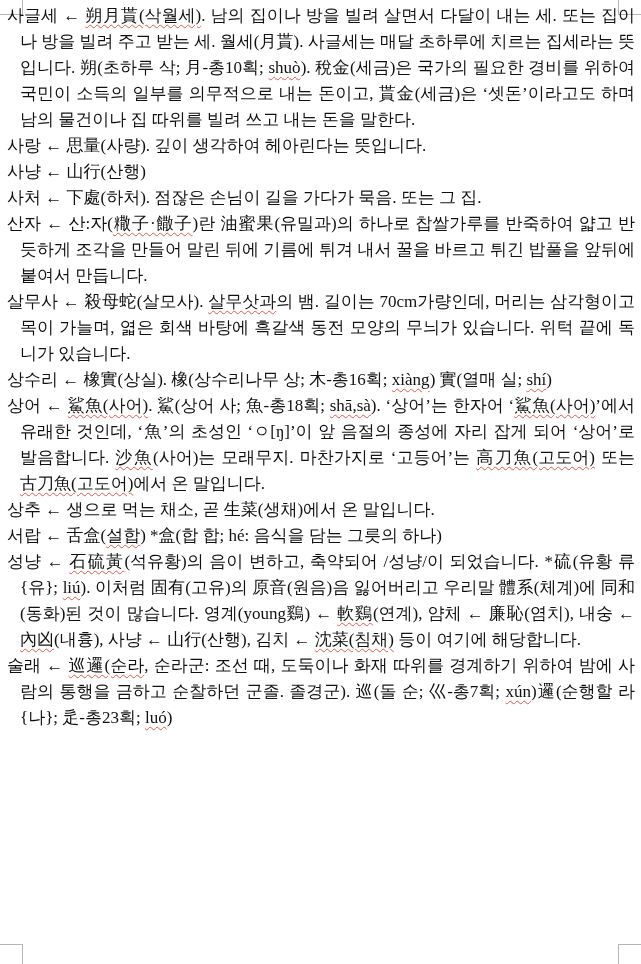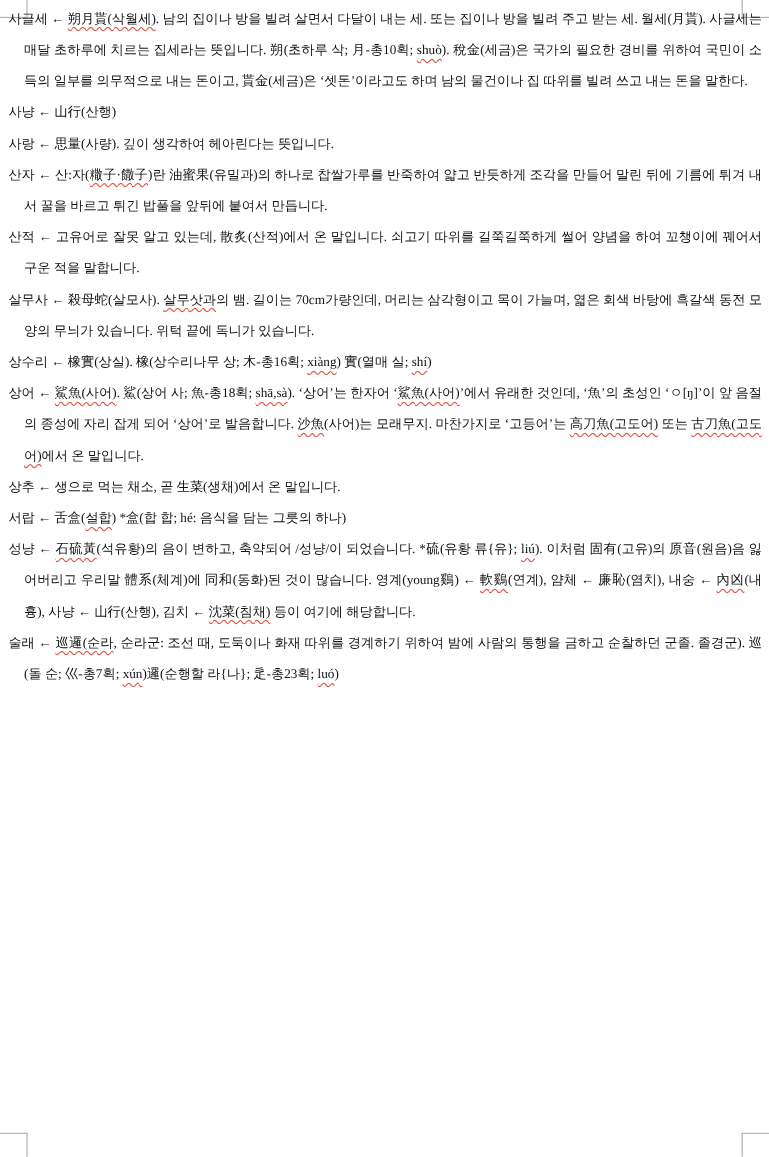--- a/index.html
+++ b/index.html
@@ -13,21 +13,21 @@
   .page { position: absolute; inset: 0; background: #ffffff; }
   .corner { position: absolute; width: 22px; pointer-events: none; }
   .corner.tl { left: 0;  top: 0;    height: 14px; border-right: 1px solid var(--corner); border-bottom: 1px solid var(--corner); }
   .corner.tr { right: 0; top: 0;    height: 14px; border-left: 1px solid var(--corner);  border-bottom: 1px solid var(--corner); }
   .corner.bl { left: 0;  bottom: 0; height: 19px; border-right: 1px solid var(--corner); border-top: 1px solid var(--corner); }
   .corner.br { right: 0; bottom: 0; height: 19px; border-left: 1px solid var(--corner);  border-top: 1px solid var(--corner); }
   .doc {
     position: absolute;
     left: 7px; top: 3px; width: 628px;
     color: var(--ink);
-    font-size: 11px;
+    font-size: 17px;
     line-height: 26px;
   }
   .doc p {
     margin: 0;
     text-align: justify;
     padding-left: 13px;
     text-indent: -13px;
     word-break: normal;
   }
   .sq {
@@ -41,24 +41,24 @@
 </head>
 <body style="background: rgb(255, 255, 255);">
 
 <div class="page">
   <div class="corner tl"></div>
   <div class="corner tr"></div>
   <div class="corner bl"></div>
   <div class="corner br"></div>
   <div class="doc" id="doc-body">
       <p><span>사글세 ← </span><span class="sq">朔月貰(삭월세)</span><span>. 남의 집이나 방을 빌려 살면서 다달이 내는 세. 또는 집이나 방을 빌려 주고 받는 세. 월세(月貰). 사글세는 매달 초하루에 치르는 집세라는 뜻입니다. 朔(초하루 삭; 月-총10획; </span><span class="sq">shuò</span><span>). 稅金(세금)은 국가의 필요한 경비를 위하여 국민이 소득의 일부를 의무적으로 내는 돈이고, 貰金(세금)은 ‘셋돈’이라고도 하며 남의 물건이나 집 따위를 빌려 쓰고 내는 돈을 말한다.</span></p>
+      <p><span>사랑 ← 思量(사량). 깊이 생각하여 헤아린다는 뜻입니다.</span></p>
       <p><span>사냥 ← 山行(산행)</span></p>
-      <p><span>사랑 ← 思量(사량). 깊이 생각하여 헤아린다는 뜻입니다.</span></p>
+      <p><span>사처 ← 下處(하처). 점잖은 손님이 길을 가다가 묵음. 또는 그 집.</span></p>
       <p><span>산자 ← 산:자(</span><span class="sq">糤子·饊子</span><span>)란 油蜜果(유밀과)의 하나로 찹쌀가루를 반죽하여 얇고 반듯하게 조각을 만들어 말린 뒤에 기름에 튀겨 내서 꿀을 바르고 튀긴 밥풀을 앞뒤에 붙여서 만듭니다.</span></p>
-      <p><span>산적 ← 고유어로 잘못 알고 있는데, 散炙(산적)에서 온 말입니다. 쇠고기 따위를 길쭉길쭉하게 썰어 양념을 하여 꼬챙이에 꿰어서 구운 적을 말합니다.</span></p>
       <p><span>살무사 ← 殺母蛇(살모사). </span><span class="sq">살무삿과</span><span>의 뱀. 길이는 70cm가량인데, 머리는 삼각형이고 목이 가늘며, 엷은 회색 바탕에 흑갈색 동전 모양의 무늬가 있습니다. 위턱 끝에 독니가 있습니다.</span></p>
       <p><span>상수리 ← 橡實(상실). 橡(상수리나무 상; 木-총16획; </span><span class="sq">xiàng</span><span>) 實(열매 실; </span><span class="sq">shí</span><span>)</span></p>
       <p><span>상어 ← </span><span class="sq">鯊魚(사어)</span><span>. 鯊(상어 사; 魚-총18획; </span><span class="sq">shā,sà</span><span>). ‘상어’는 한자어 ‘</span><span class="sq">鯊魚(사어)</span><span>’에서 유래한 것인데, ‘魚’의 초성인 ‘ㅇ[ŋ]’이 앞 음절의 종성에 자리 잡게 되어 ‘상어’로 발음합니다. </span><span class="sq">沙魚</span><span>(사어)는 모래무지. 마찬가지로 ‘고등어’는 </span><span class="sq">高刀魚(고도어)</span><span> 또는 </span><span class="sq">古刀魚(고도어)</span><span>에서 온 말입니다.</span></p>
       <p><span>상추 ← 생으로 먹는 채소, 곧 生菜(생채)에서 온 말입니다.</span></p>
       <p><span>서랍 ← 舌盒(</span><span class="sq">설합</span><span>) *盒(합 합; hé: 음식을 담는 그릇의 하나)</span></p>
       <p><span>성냥 ← </span><span class="sq">石硫黃</span><span>(석유황)의 음이 변하고, 축약되어 /성냥/이 되었습니다. *硫(유황 류{유}; </span><span class="sq">liú</span><span>). 이처럼 固有(고유)의 原音(원음)음 잃어버리고 우리말 體系(체계)에 同和(동화)된 것이 많습니다. 영계(young鷄) ← </span><span class="sq">軟鷄</span><span>(연계), 얌체 ← 廉恥(염치), 내숭 ← </span><span class="sq">內凶</span><span>(내흉), 사냥 ← 山行(산행), 김치 ← </span><span class="sq">沈菜(침채)</span><span> 등이 여기에 해당합니다.</span></p>
       <p><span>술래 ← </span><span class="sq">巡邏(순라</span><span>, 순라군: 조선 때, 도둑이나 화재 따위를 경계하기 위하여 밤에 사람의 통행을 금하고 순찰하던 군졸. 졸경군). 巡(돌 순; 巛-총7획; </span><span class="sq">xún</span><span>)邏(순행할 라{나}; 辵-총23획; </span><span class="sq">luó</span><span>)</span></p>
     </div>
 </div>
 

